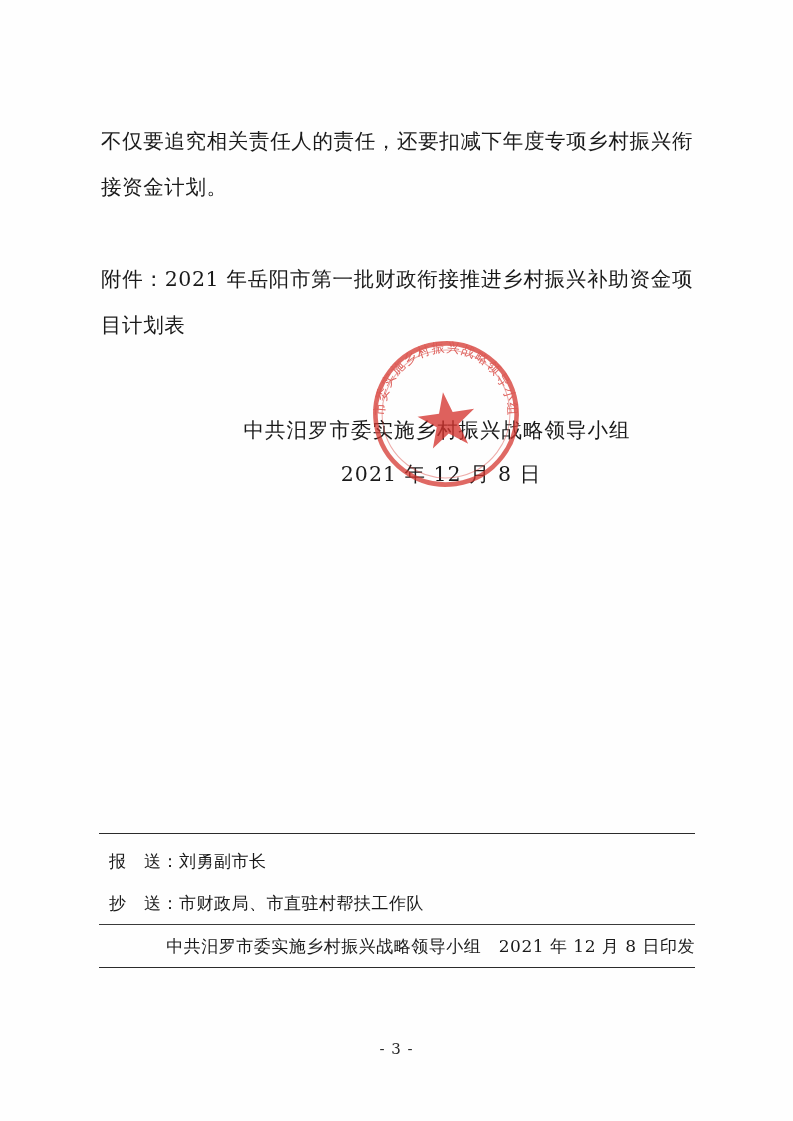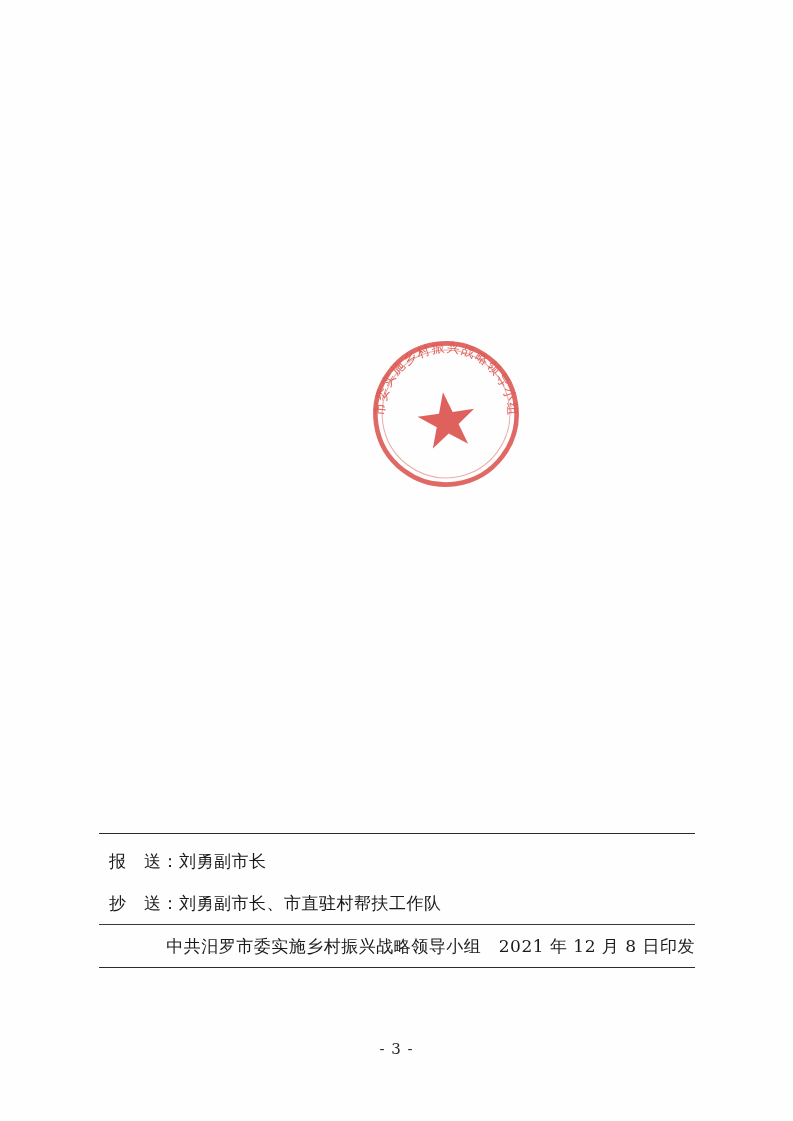--- a/index.html
+++ b/index.html
@@ -112,20 +112,30 @@
     font-size: 15px;
     letter-spacing: 1px;
     color: #2b2b2b;
   }
 </style>
 </head>
 <body>
 
 <div class="page">
 
+  <div class="doc-body">
+    <p class="para">不仅要追究相关责任人的责任，还要扣减下年度专项乡村振兴衔接资金计划。</p>
+    <div class="spacer-para"></div>
+    <p class="para attach">附件：2021 年岳阳市第一批财政衔接推进乡村振兴补助资金项目计划表</p>
+
+    <div class="signature-block">
+      <div class="sig-org">中共汨罗市委实施乡村振兴战略领导小组</div>
+      <div class="sig-date">2021 年 12 月 8 日</div>
+    </div>
+  </div>
 
   <div class="seal">
     <svg class="seal-svg" viewBox="0 0 200 200" xmlns="http://www.w3.org/2000/svg" aria-hidden="true">
       <defs>
         <path id="sealArcPath" d="M 100,100 m -74,0 a 74,74 0 1,1 148,0 a 74,74 0 1,1 -148,0"></path>
         <path id="sealTextArc" d="M 26,100 A 74,74 0 1 1 174,100 A 74,74 0 1 1 26,100"></path>
       </defs>
       <g transform="rotate(-8 100 100)">
         <circle cx="100" cy="100" r="84" fill="none" stroke="#d5352f" stroke-width="5.5" opacity="0.9"></circle>
         <circle cx="100" cy="100" r="76" fill="none" stroke="#d5352f" stroke-width="1.2" opacity="0.5"></circle>
@@ -136,21 +146,21 @@
           <textPath href="#sealTextArc" startOffset="20%" text-anchor="middle">中共汨罗市委实施乡村振兴战略领导小组</textPath>
         </text>
       </g>
     </svg>
   </div>
 
   <div class="footer-block">
     <div class="rule"></div>
     <div class="footer-gap-top"></div>
     <div class="foot-row">报　送：刘勇副市长</div>
-    <div class="foot-row">抄　送：刘勇副市长、市直驻村帮扶工作队</div>
+    <div class="foot-row">抄　送：市财政局、市直驻村帮扶工作队</div>
     <div class="rule thin"></div>
     <div class="foot-row issue">中共汨罗市委实施乡村振兴战略领导小组　2021 年 12 月 8 日印发</div>
     <div class="rule"></div>
   </div>
 
   <div class="page-number">- 3 -</div>
 
 </div>
 
 </body></html>

